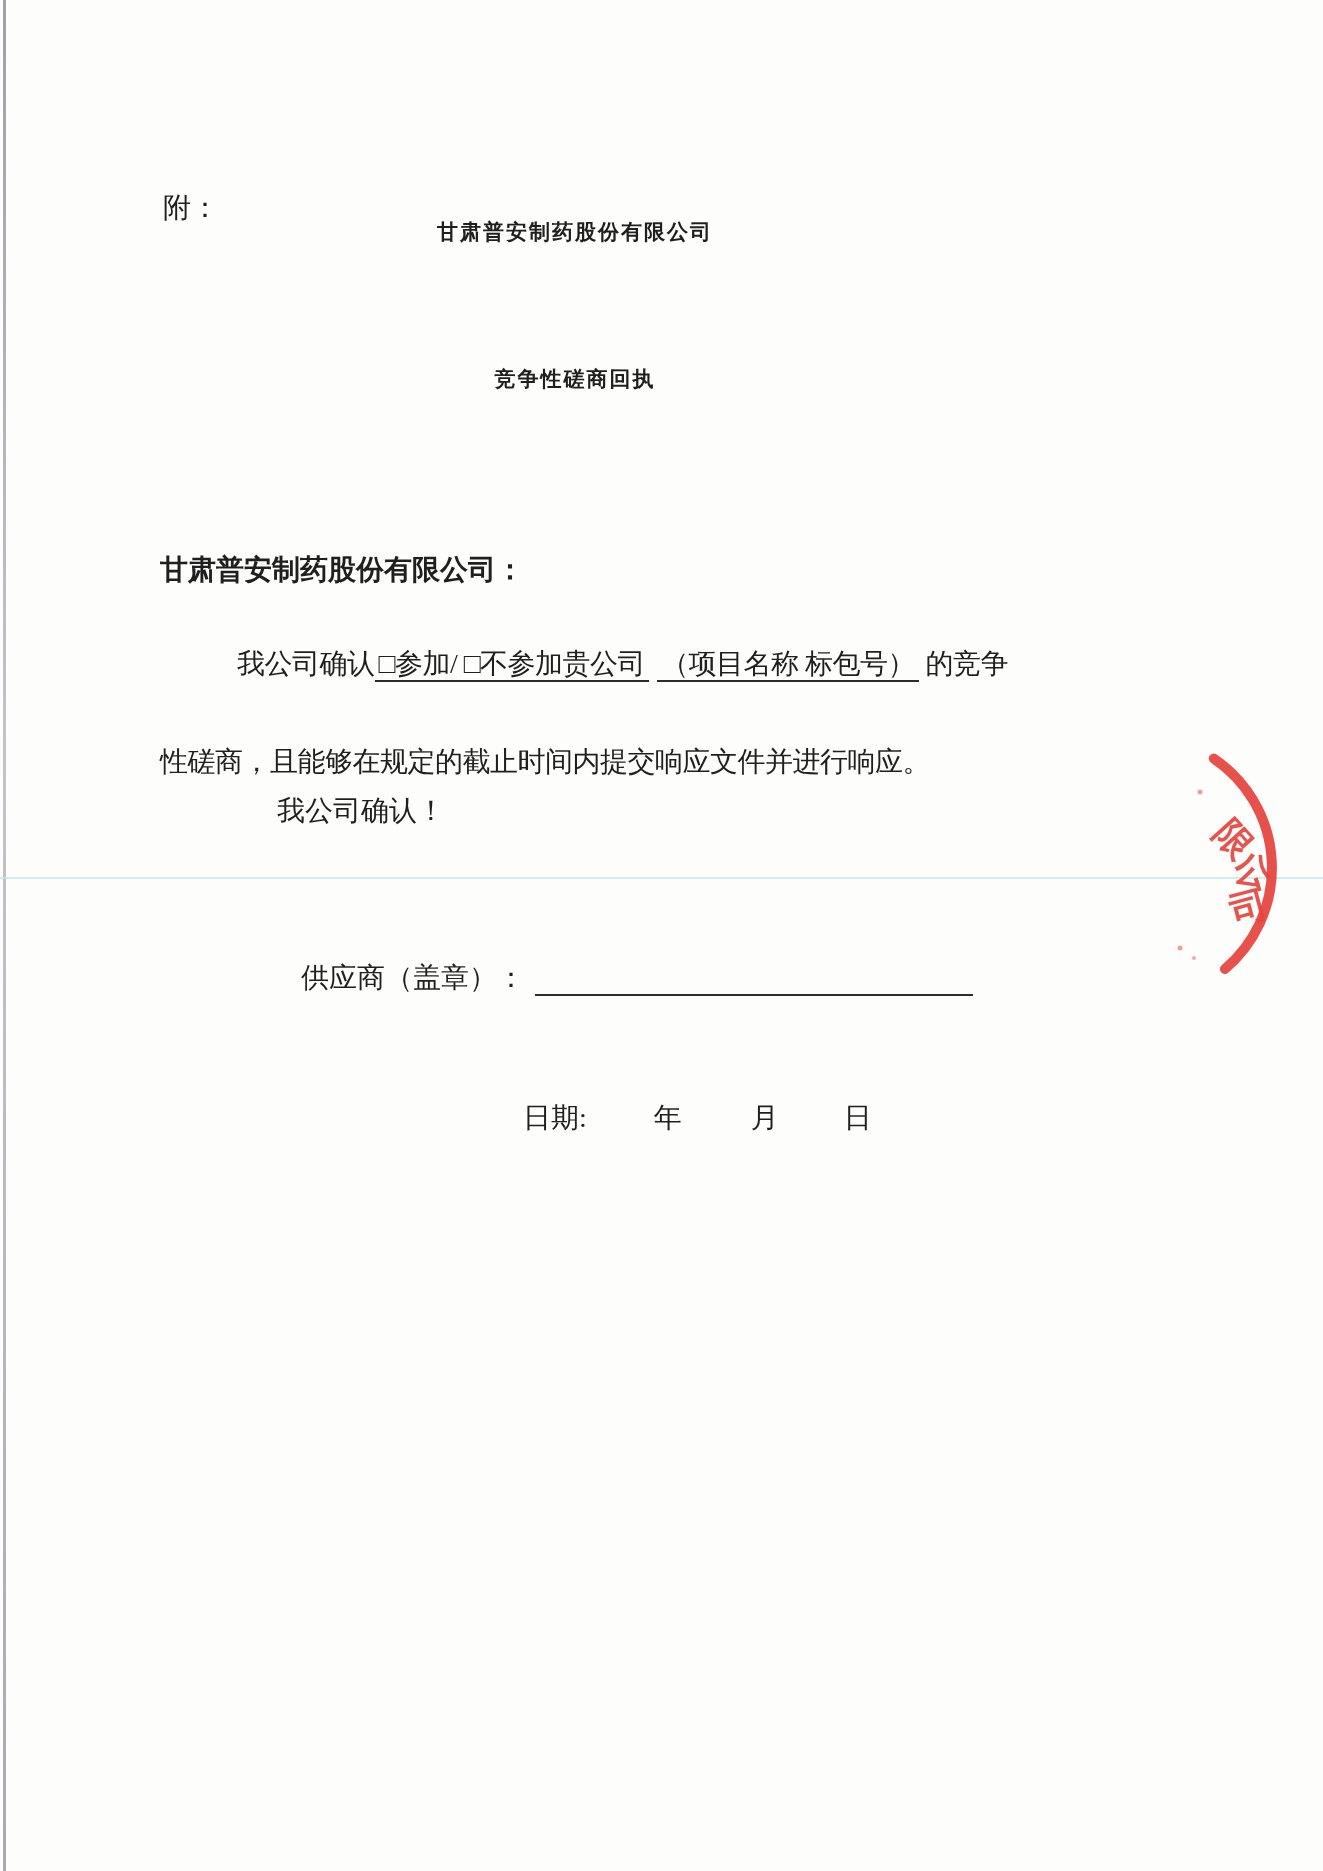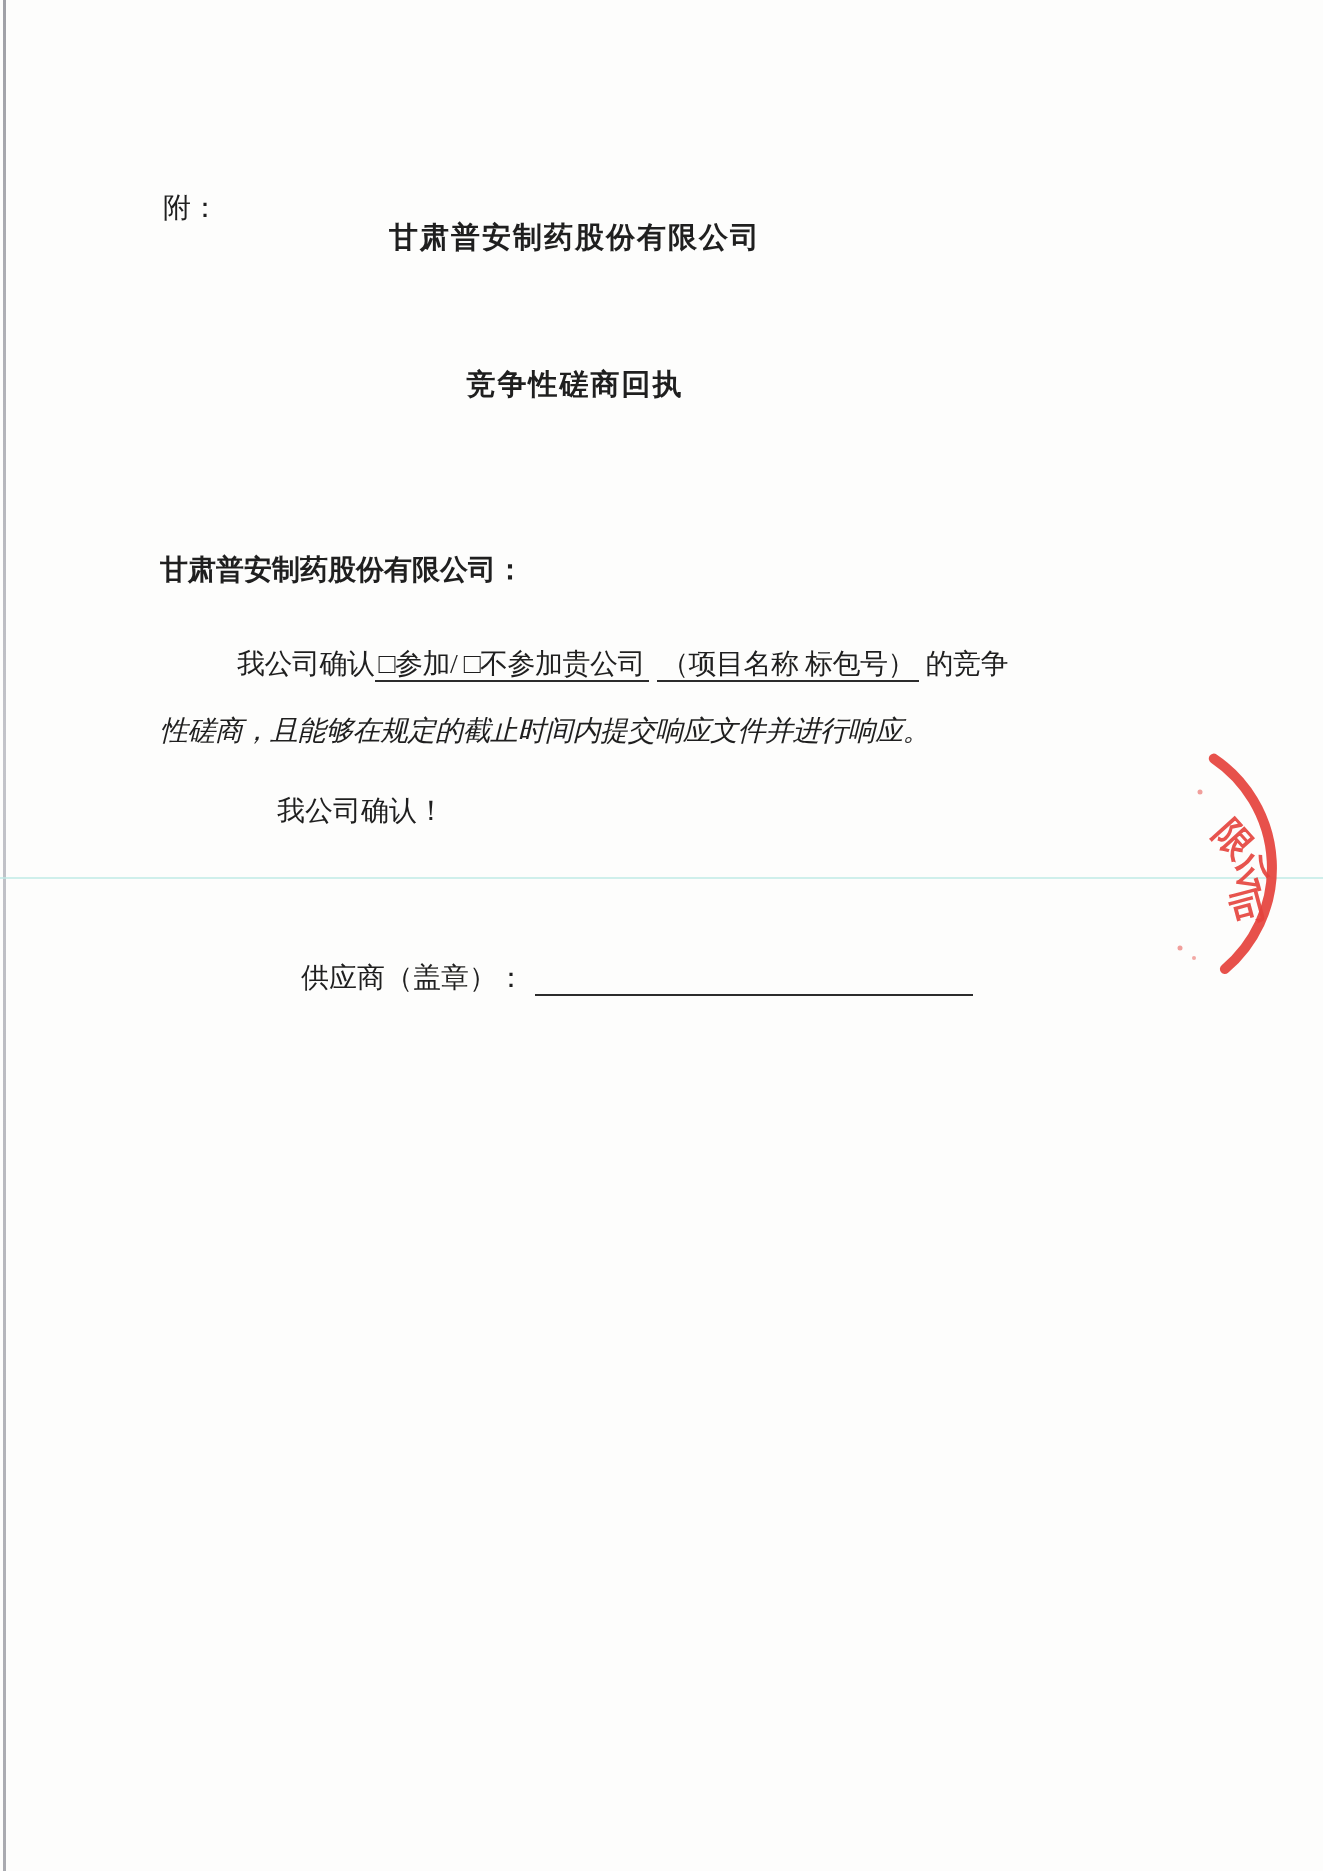--- a/index.html
+++ b/index.html
@@ -21,21 +21,21 @@
     background:linear-gradient(180deg,#8f9097,#b9bac1 40%,#9a9ba2);
     opacity:.85;
   }
   .scan-line{
     position:absolute;left:0;top:877px;width:100%;height:2px;
     background:#bfe9e6;opacity:.75;
   }
   .abs{position:absolute;white-space:nowrap;}
   .t{font-size:28px;line-height:36px;}
   .bold{font-weight:bold;}
-  .title{font-weight:bold;letter-spacing:2px;font-size:29px;}
+  .title{font-weight:bold;letter-spacing:2px;font-size:21px;}
   .title-wrap{position:absolute;left:160px;width:830px;text-align:center;}
   .blank{
     display:inline-block;
     border-bottom:2px solid #2c2c2c;
     height:30px;vertical-align:bottom;
   }
   .u{
     border-bottom:2px solid #2c2c2c;
     padding:0 4px 1px 4px;
   }
@@ -57,29 +57,35 @@
 
   <div class="title-wrap title" style="top:365px;">竞争性磋商回执</div>
 
   <div class="abs t" style="left:237px;top:646px;letter-spacing:-0.5px;">
     <span>我公司确认</span><span class="u">□参加/  □不参加贵公司</span><span class="gap"></span><span class="u">（项目名称  标包号）</span>
     <span>的竞争</span>
   </div>
 
   <div class="abs t bold" style="left:160px;top:552px;">甘肃普安制药股份有限公司：</div>
 
-  <div class="abs t" style="left:160px;top:713px;letter-spacing:-0.5px;font-style:italic;">性磋商，且能够在规定的截止时间内提交响应文件并进行响应。</div>
+  <div class="abs t" style="left:160px;top:744px;letter-spacing:-0.5px;">性磋商，且能够在规定的截止时间内提交响应文件并进行响应。</div>
 
   <div class="abs t" style="left:277px;top:793px;">我公司确认！</div>
 
   <div class="abs t" style="left:301px;top:960px;">
     <span>供应商（盖章）：</span><span class="gap" style="width:10px;"></span><span class="blank" style="width:438px;"></span>
   </div>
 
 
+  <div class="abs t" style="left:523px;top:1100px;">
+    <span>日期:</span>
+    <span style="margin-left:60px;">年</span>
+    <span style="margin-left:62px;">月</span>
+    <span style="margin-left:58px;">日</span>
+  </div>
 
   <svg class="stamp-svg" width="175" height="238" viewBox="0 0 175 238">
     <path d="M 85.8 10.6 A 132 132 0 0 1 96.9 221" fill="none" stroke="#e5423c" stroke-width="10" stroke-linecap="round" opacity="0.92"></path>
     <text x="84" y="86" font-size="37" font-weight="bold" fill="#e5423c" opacity="0.9" transform="rotate(48 84 86)" font-family="'Liberation Serif',serif">限</text>
     <text x="104" y="130" font-size="37" font-weight="bold" fill="#e5423c" opacity="0.9" transform="rotate(16 104 130)" font-family="'Liberation Serif',serif">公</text>
     <text x="106" y="176" font-size="37" font-weight="bold" fill="#e5423c" opacity="0.9" transform="rotate(-15 106 176)" font-family="'Liberation Serif',serif">司</text>
     <circle cx="72" cy="44" r="2.5" fill="#e5423c" opacity="0.5"></circle>
     <circle cx="52" cy="200" r="2.5" fill="#e5423c" opacity="0.5"></circle>
     <circle cx="66" cy="210" r="2" fill="#e5423c" opacity="0.45"></circle>
   </svg>

